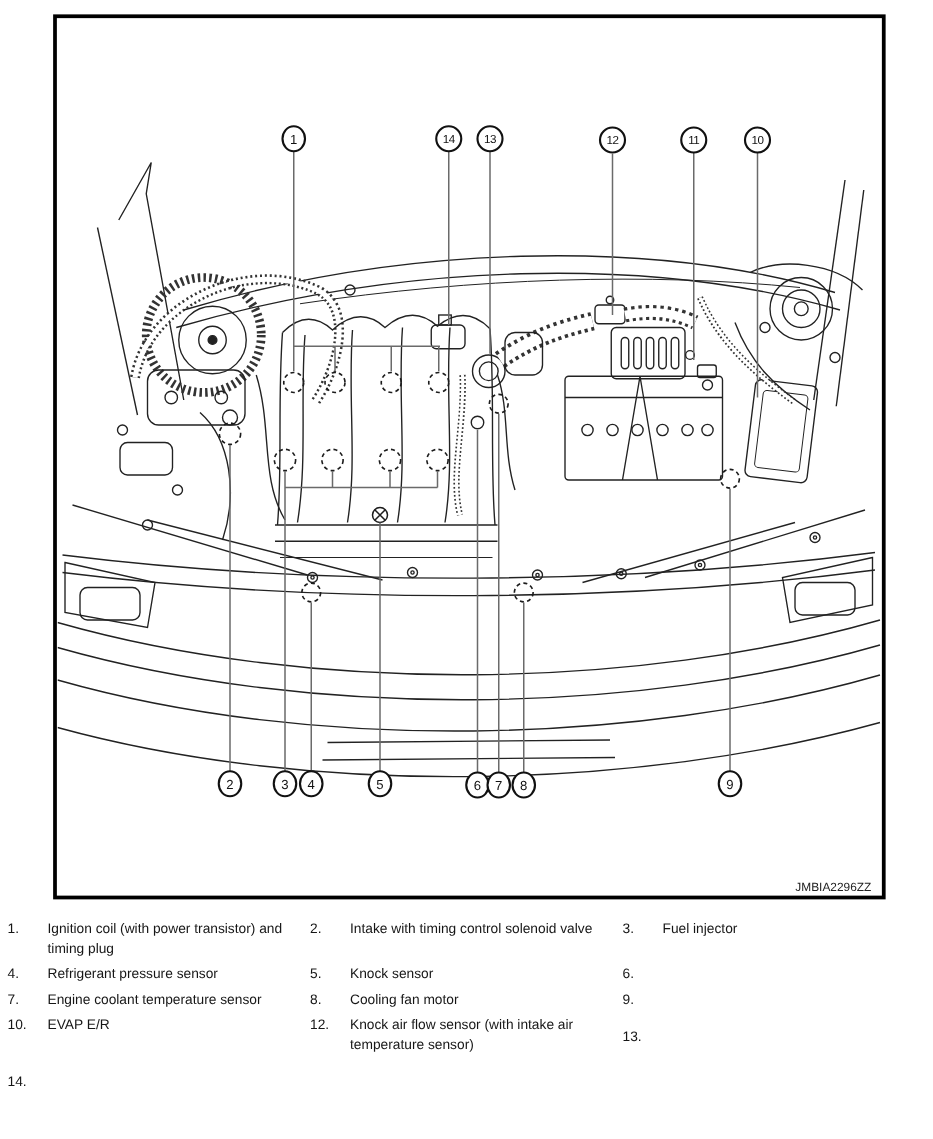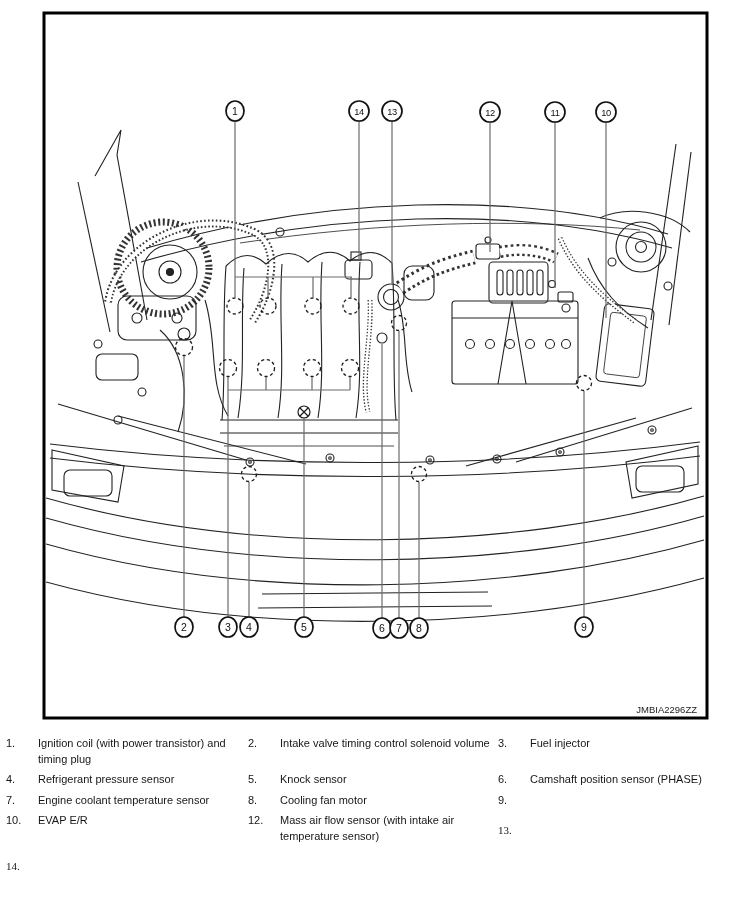--- a/index.html
+++ b/index.html
@@ -17,21 +17,21 @@
 
   .legend {
     padding:8px 4px 0 6px;
     display:grid;
     grid-template-columns:242px 250px 1fr;
     font-size:11px; line-height:15.5px; color:#161616;
   }
   .cell { display:flex; padding:0 8px 5px 0; }
   .cell .num { flex:0 0 32px; }
   .cell .txt { flex:1 1 auto; }
-  .cell.gap-top { padding-top:10px;font-family:Liberation Serif, serif; }
+  .cell.gap-top { padding-top:10px; }
 </style>
 </head>
 <body>
 
 <div class="figure-wrap">
 <svg width="746" height="728" viewBox="0 0 746 728">
   <defs>
     <clipPath id="frameClip">
           <rect x="46" y="15" width="659" height="701"></rect>
         </clipPath>
@@ -284,56 +284,55 @@
 </svg>
 </div>
 
 <div class="legend">
   <div class="cell">
     <span class="num">1.</span>
     <span class="txt">Ignition coil (with power transistor) and timing plug</span>
   </div>
   <div class="cell">
     <span class="num">2.</span>
-    <span class="txt">Intake valve timing control solenoid volume</span>
+    <span class="txt">Intake with timing control solenoid valve</span>
   </div>
   <div class="cell">
     <span class="num">3.</span>
     <span class="txt">Fuel injector</span>
   </div>
   <div class="cell">
     <span class="num">4.</span>
     <span class="txt">Refrigerant pressure sensor</span>
   </div>
   <div class="cell">
     <span class="num">5.</span>
     <span class="txt">Knock sensor</span>
   </div>
   <div class="cell">
     <span class="num">6.</span>
-    <span class="txt">Camshaft position sensor (PHASE)</span>
   </div>
   <div class="cell">
     <span class="num">7.</span>
     <span class="txt">Engine coolant temperature sensor</span>
   </div>
   <div class="cell">
     <span class="num">8.</span>
     <span class="txt">Cooling fan motor</span>
   </div>
   <div class="cell">
     <span class="num">9.</span>
   </div>
   <div class="cell">
     <span class="num">10.</span>
     <span class="txt">EVAP E/R</span>
   </div>
   <div class="cell">
     <span class="num">12.</span>
-    <span class="txt">Mass air flow sensor (with intake air temperature sensor)</span>
+    <span class="txt">Knock air flow sensor (with intake air temperature sensor)</span>
   </div>
   <div class="cell gap-top">
     <span class="num">13.</span>
   </div>
   <div class="cell gap-top">
     <span class="num">14.</span>
   </div>
   <div class="cell"></div>
 </div>
 

